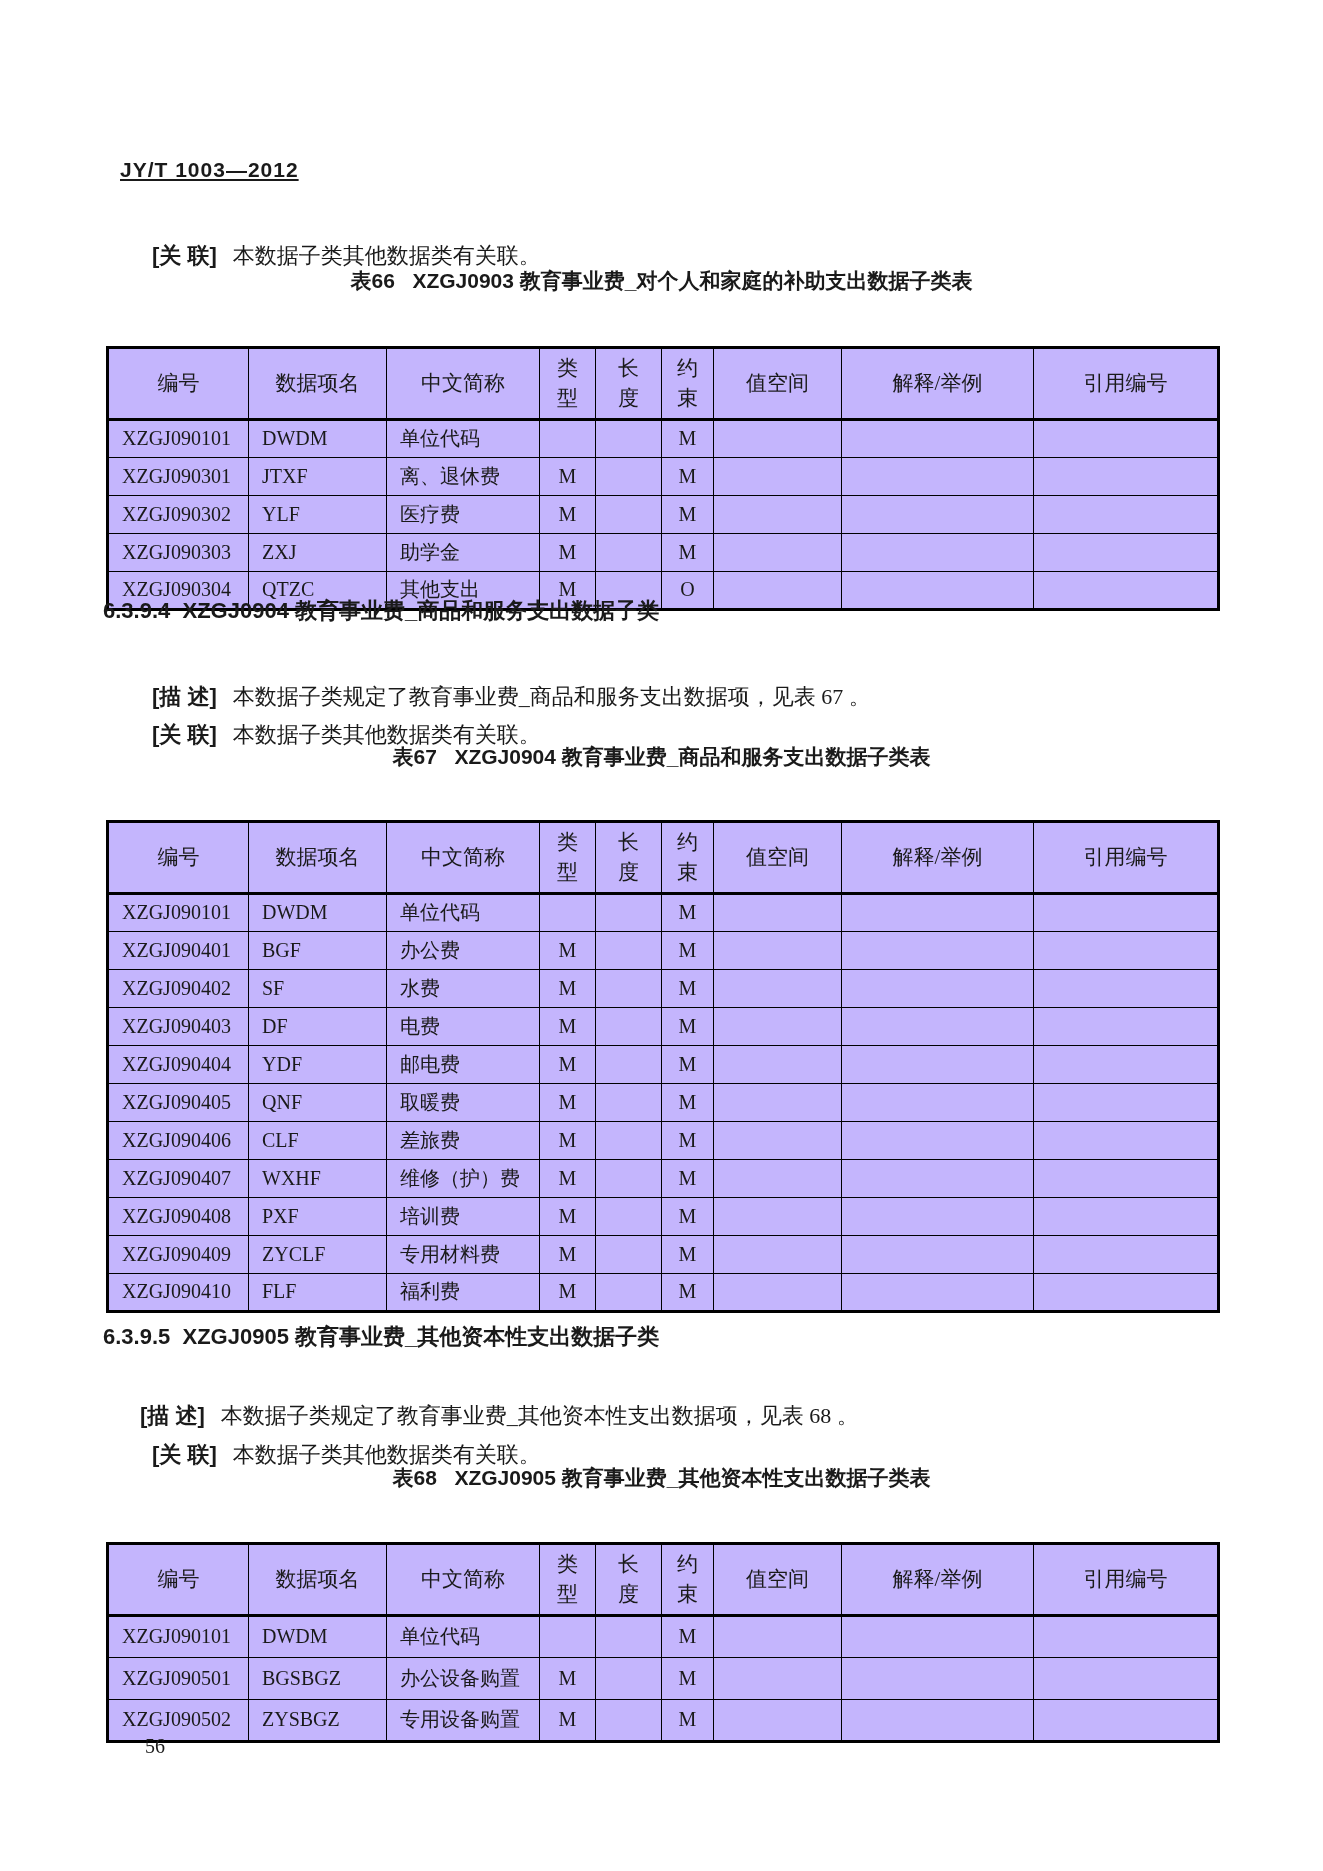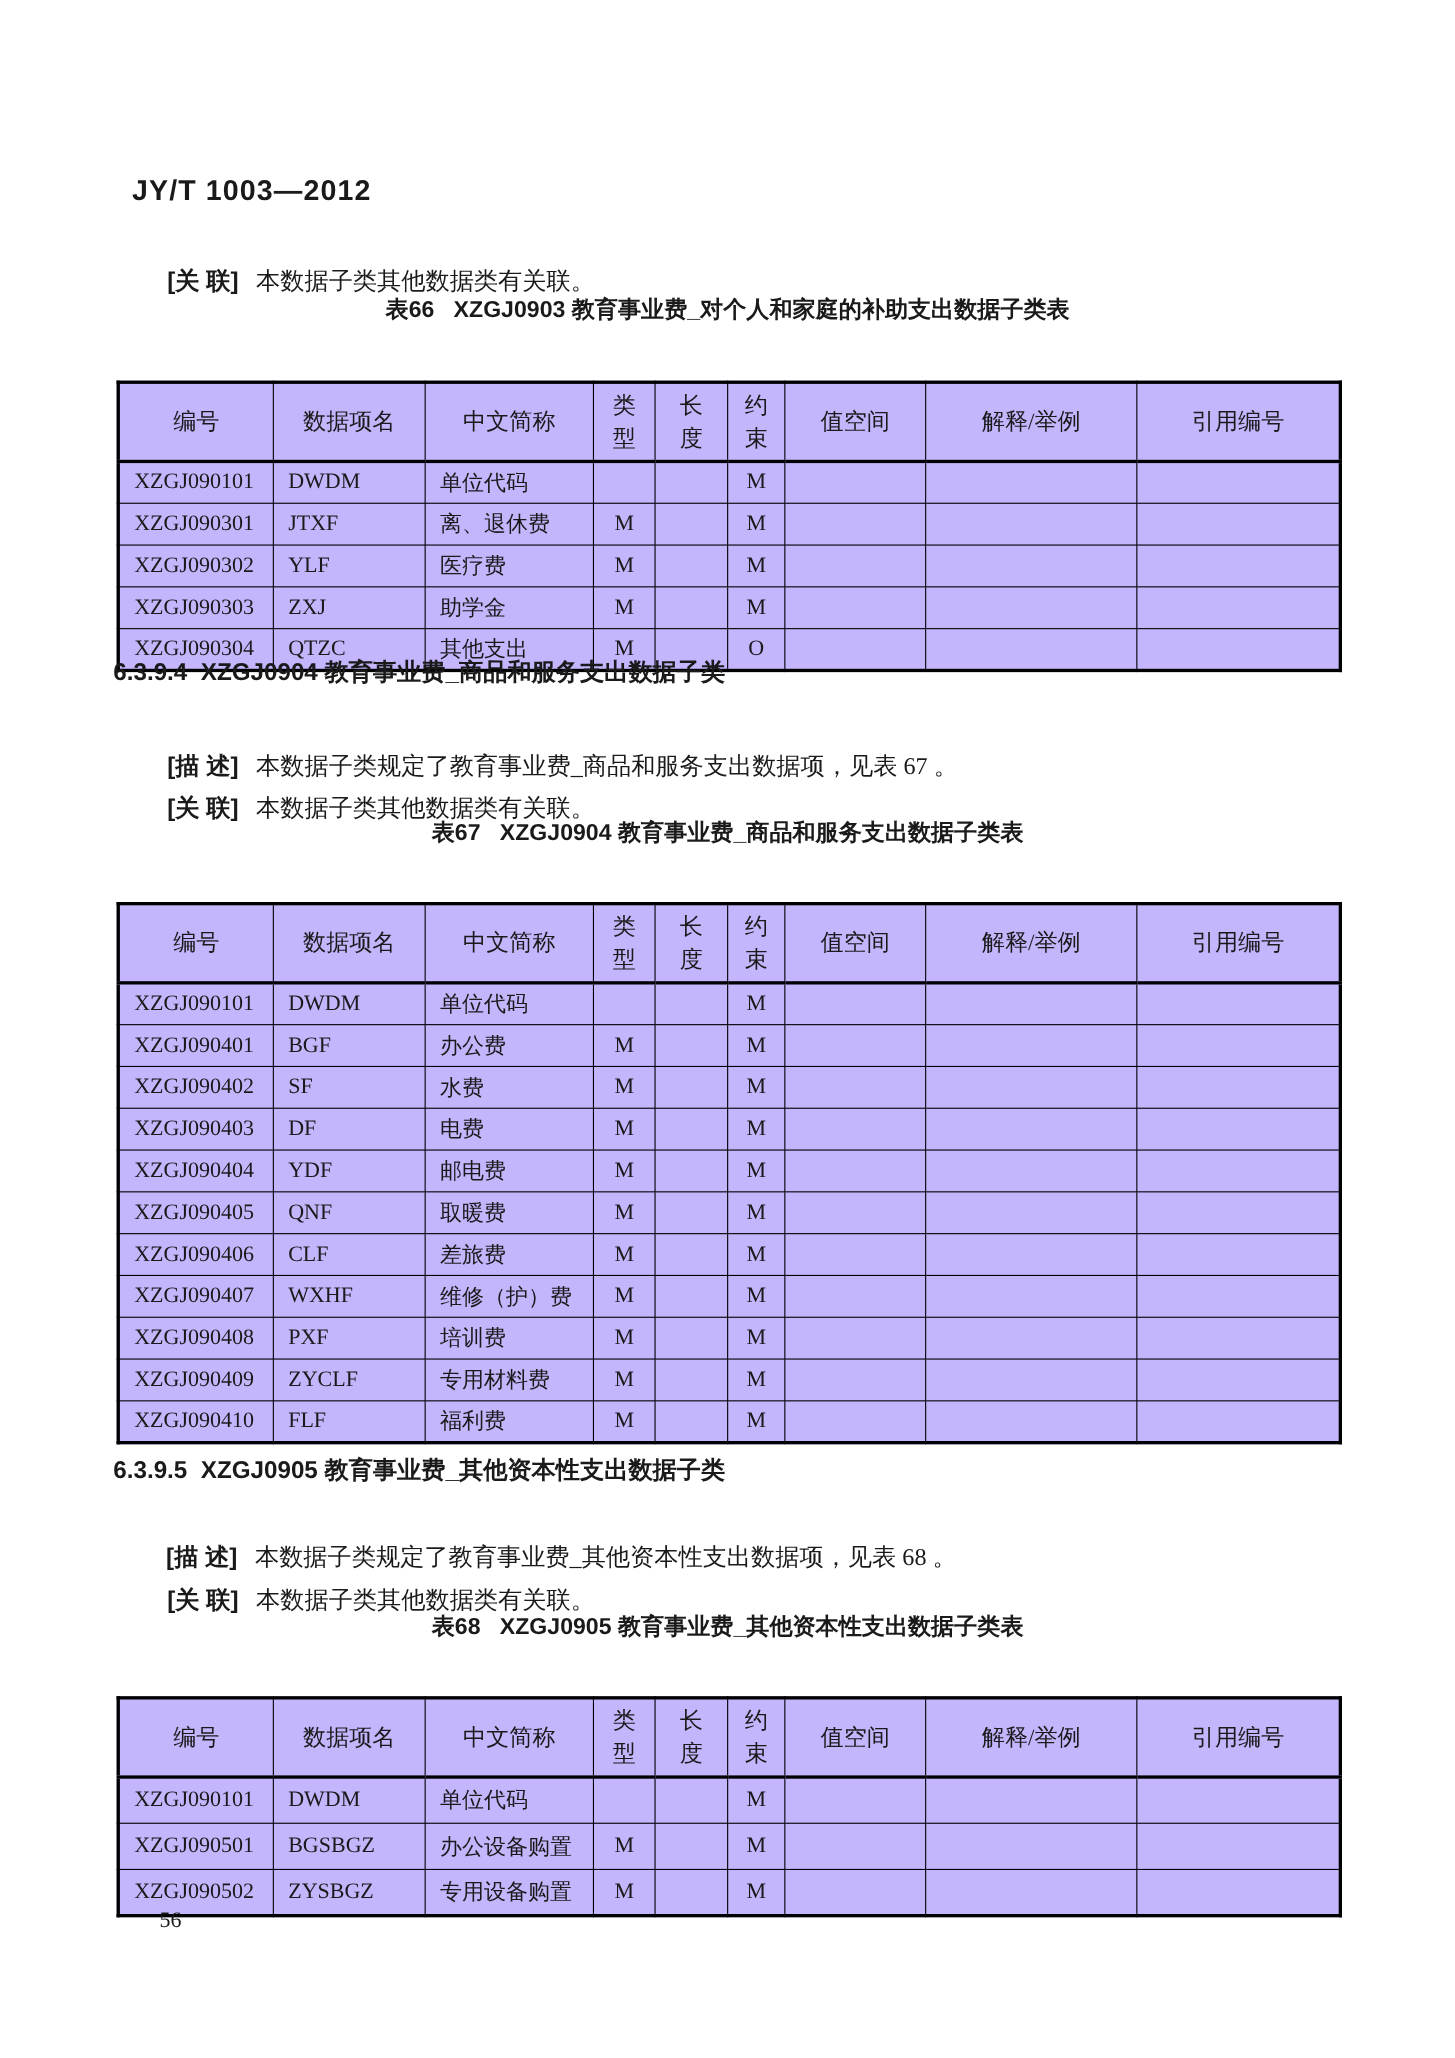--- a/index.html
+++ b/index.html
@@ -12,23 +12,24 @@
     height: 1871px;
     background: #ffffff;
     overflow: hidden;
   }
 
   .doc-code {
     position: absolute;
     left: 120px; top: 158px;
     font-family: "Liberation Sans", sans-serif;
     font-weight: 600;
-    font-size: 26px;
+    font-size: 21px;
     letter-spacing: 1px;
     white-space: pre-wrap;
+    text-decoration: underline;
   }
 
   .para {
     position: absolute;
     font-size: 22px;
     white-space: pre-wrap;
     text-align: center;
   }
   .para .label {
     font-family: "Liberation Sans", sans-serif;
@@ -112,21 +113,21 @@
   
   #intro-assoc   { left: 130px; top: 215px; }
   #title-66      { top: 267px; }
   #table66       { top: 318px; }
   #heading-694   { top: 596px; }
   #desc-694      { left: 130px; top: 656px; }
   #assoc-694     { left: 130px; top: 694px; }
   #title-67      { top: 743px; }
   #table67       { top: 792px; }
   #heading-695   { top: 1322px; }
-  #desc-695      { left: 129px; top: 1375px; }
+  #desc-695      { left: 118px; top: 1375px; }
   #assoc-695     { left: 130px; top: 1414px; }
   #title-68      { top: 1464px; text-align: center; }
   #table68       { top: 1514px; }
 </style>
 </head>
 <body>
 
 <div class="page">
 
   <div class="doc-code">JY/T 1003—2012</div>

